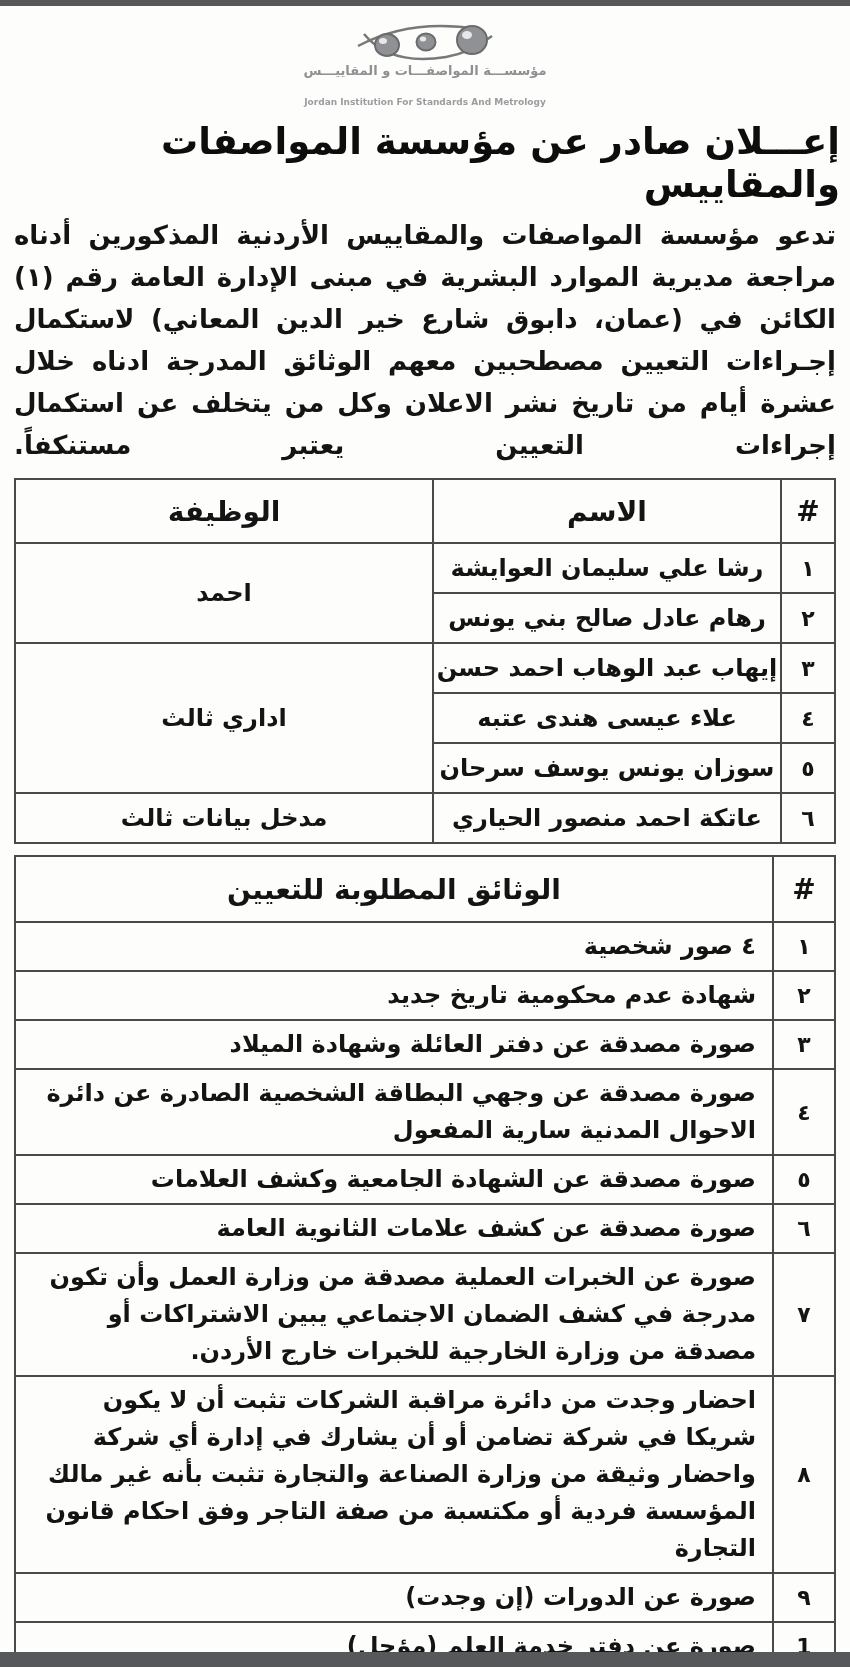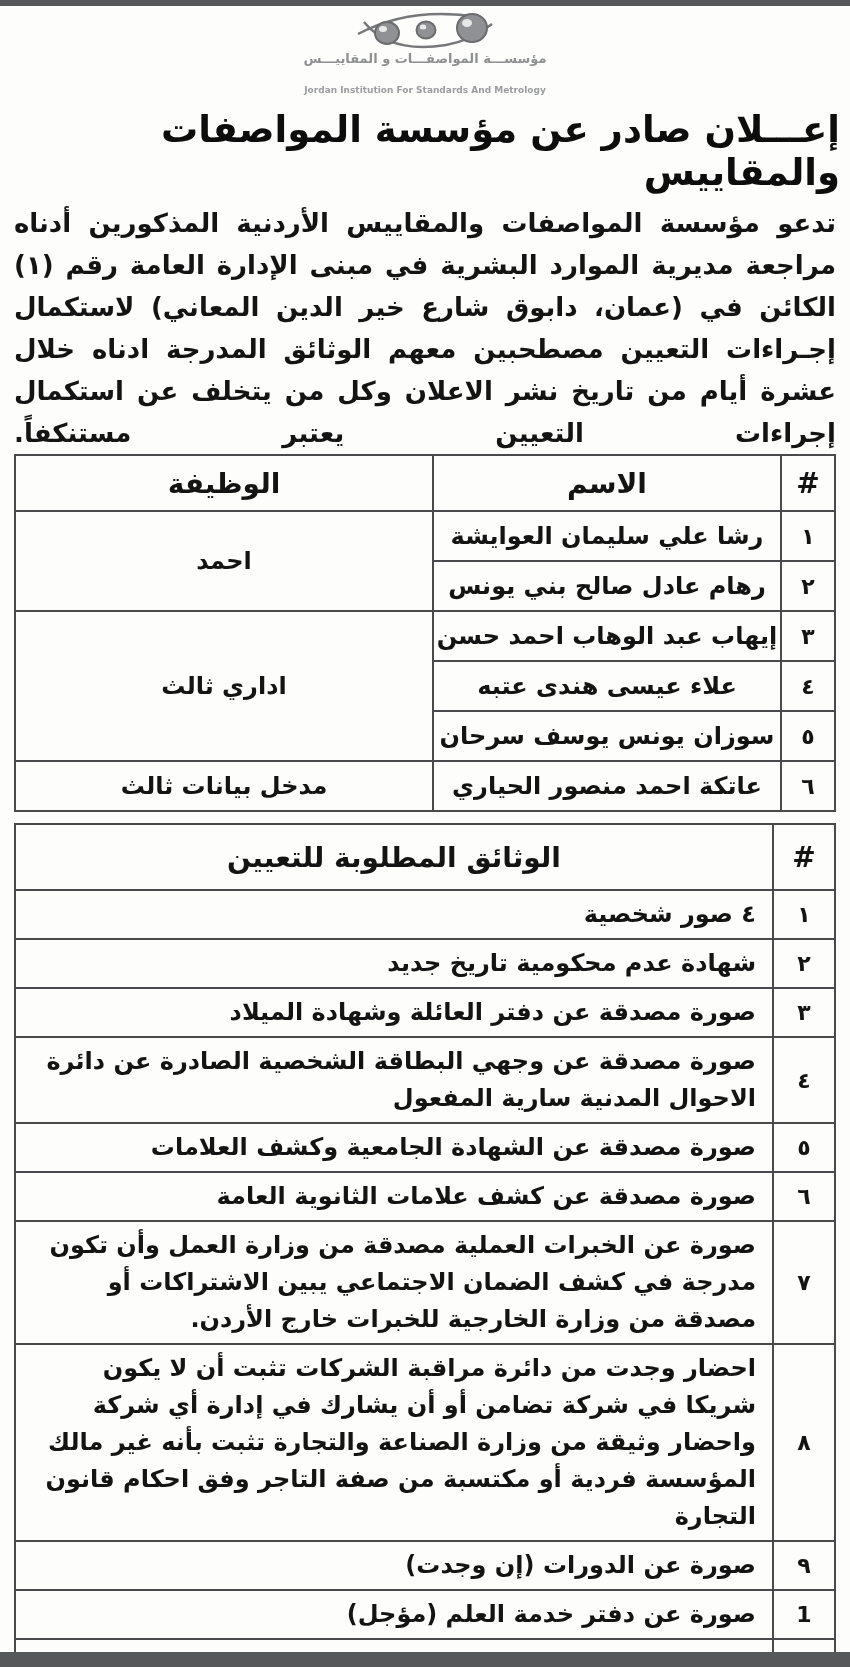--- a/index.html
+++ b/index.html
@@ -6,43 +6,43 @@
   html,body { margin:0; padding:0; }
   body {
     width:850px; height:1667px; position:relative; overflow:hidden;
     background:#fdfdfc; color:#151515;
     font-family:"DejaVu Sans", sans-serif;
   }
   .top-bar { position:absolute; top:0; left:0; width:850px; height:6px; background:#57585a; }
   .bottom-bar { position:absolute; top:1652px; left:0; width:850px; height:15px; background:#57585a; }
 
   
-  .logo-wrap { padding-top:10px; text-align:center; line-height:1.1; }
+  .logo-wrap { padding-top:22px; text-align:center; line-height:1.1; }
   .logo-mark { display:block; margin:0 auto; }
   .logo-ar { font-size:13px; font-weight:bold; color:#8f9092; letter-spacing:.5px; direction:rtl; }
   .logo-en { font-size:9px; font-weight:bold; color:#9b9c9e; margin-top:20px; }
 
   
   .title {
     margin:12px 10px 8px; text-align:right; direction:rtl;
     font-size:37px; font-weight:bold; color:#0d0d0d;
   }
   .intro {
-    margin:0 14px 0; direction:rtl;
+    margin:0 14px 12px; direction:rtl;
     text-align:justify; text-align-last:justify;
     font-size:26px; font-weight:bold; line-height:42px; color:#141414;
   }
 
   
   table { border-collapse:collapse; direction:rtl; width:822px; margin:0 auto; table-layout:fixed; }
   th, td { border:2px solid #4a4a4c; font-weight:bold; color:#141414; }
   th { font-size:28px; }
 
   .names-table { margin-bottom:11px; }
-  .names-table th { height:56px; }
+  .names-table th { height:64px; }
   .names-table td { height:50px; text-align:center; font-size:24px; }
   .names-table .col-num  { width:54px; }
   .names-table .col-name { width:348px; }
   .names-table td.num, .docs-table td.num { font-size:22px; text-align:center; }
 
   .docs-table th { height:66px; }
   .docs-table .col-num { width:62px; }
   .docs-table td.doc-text {
     text-align:right; padding:5px 16px; font-size:24px; line-height:37px;
   }

